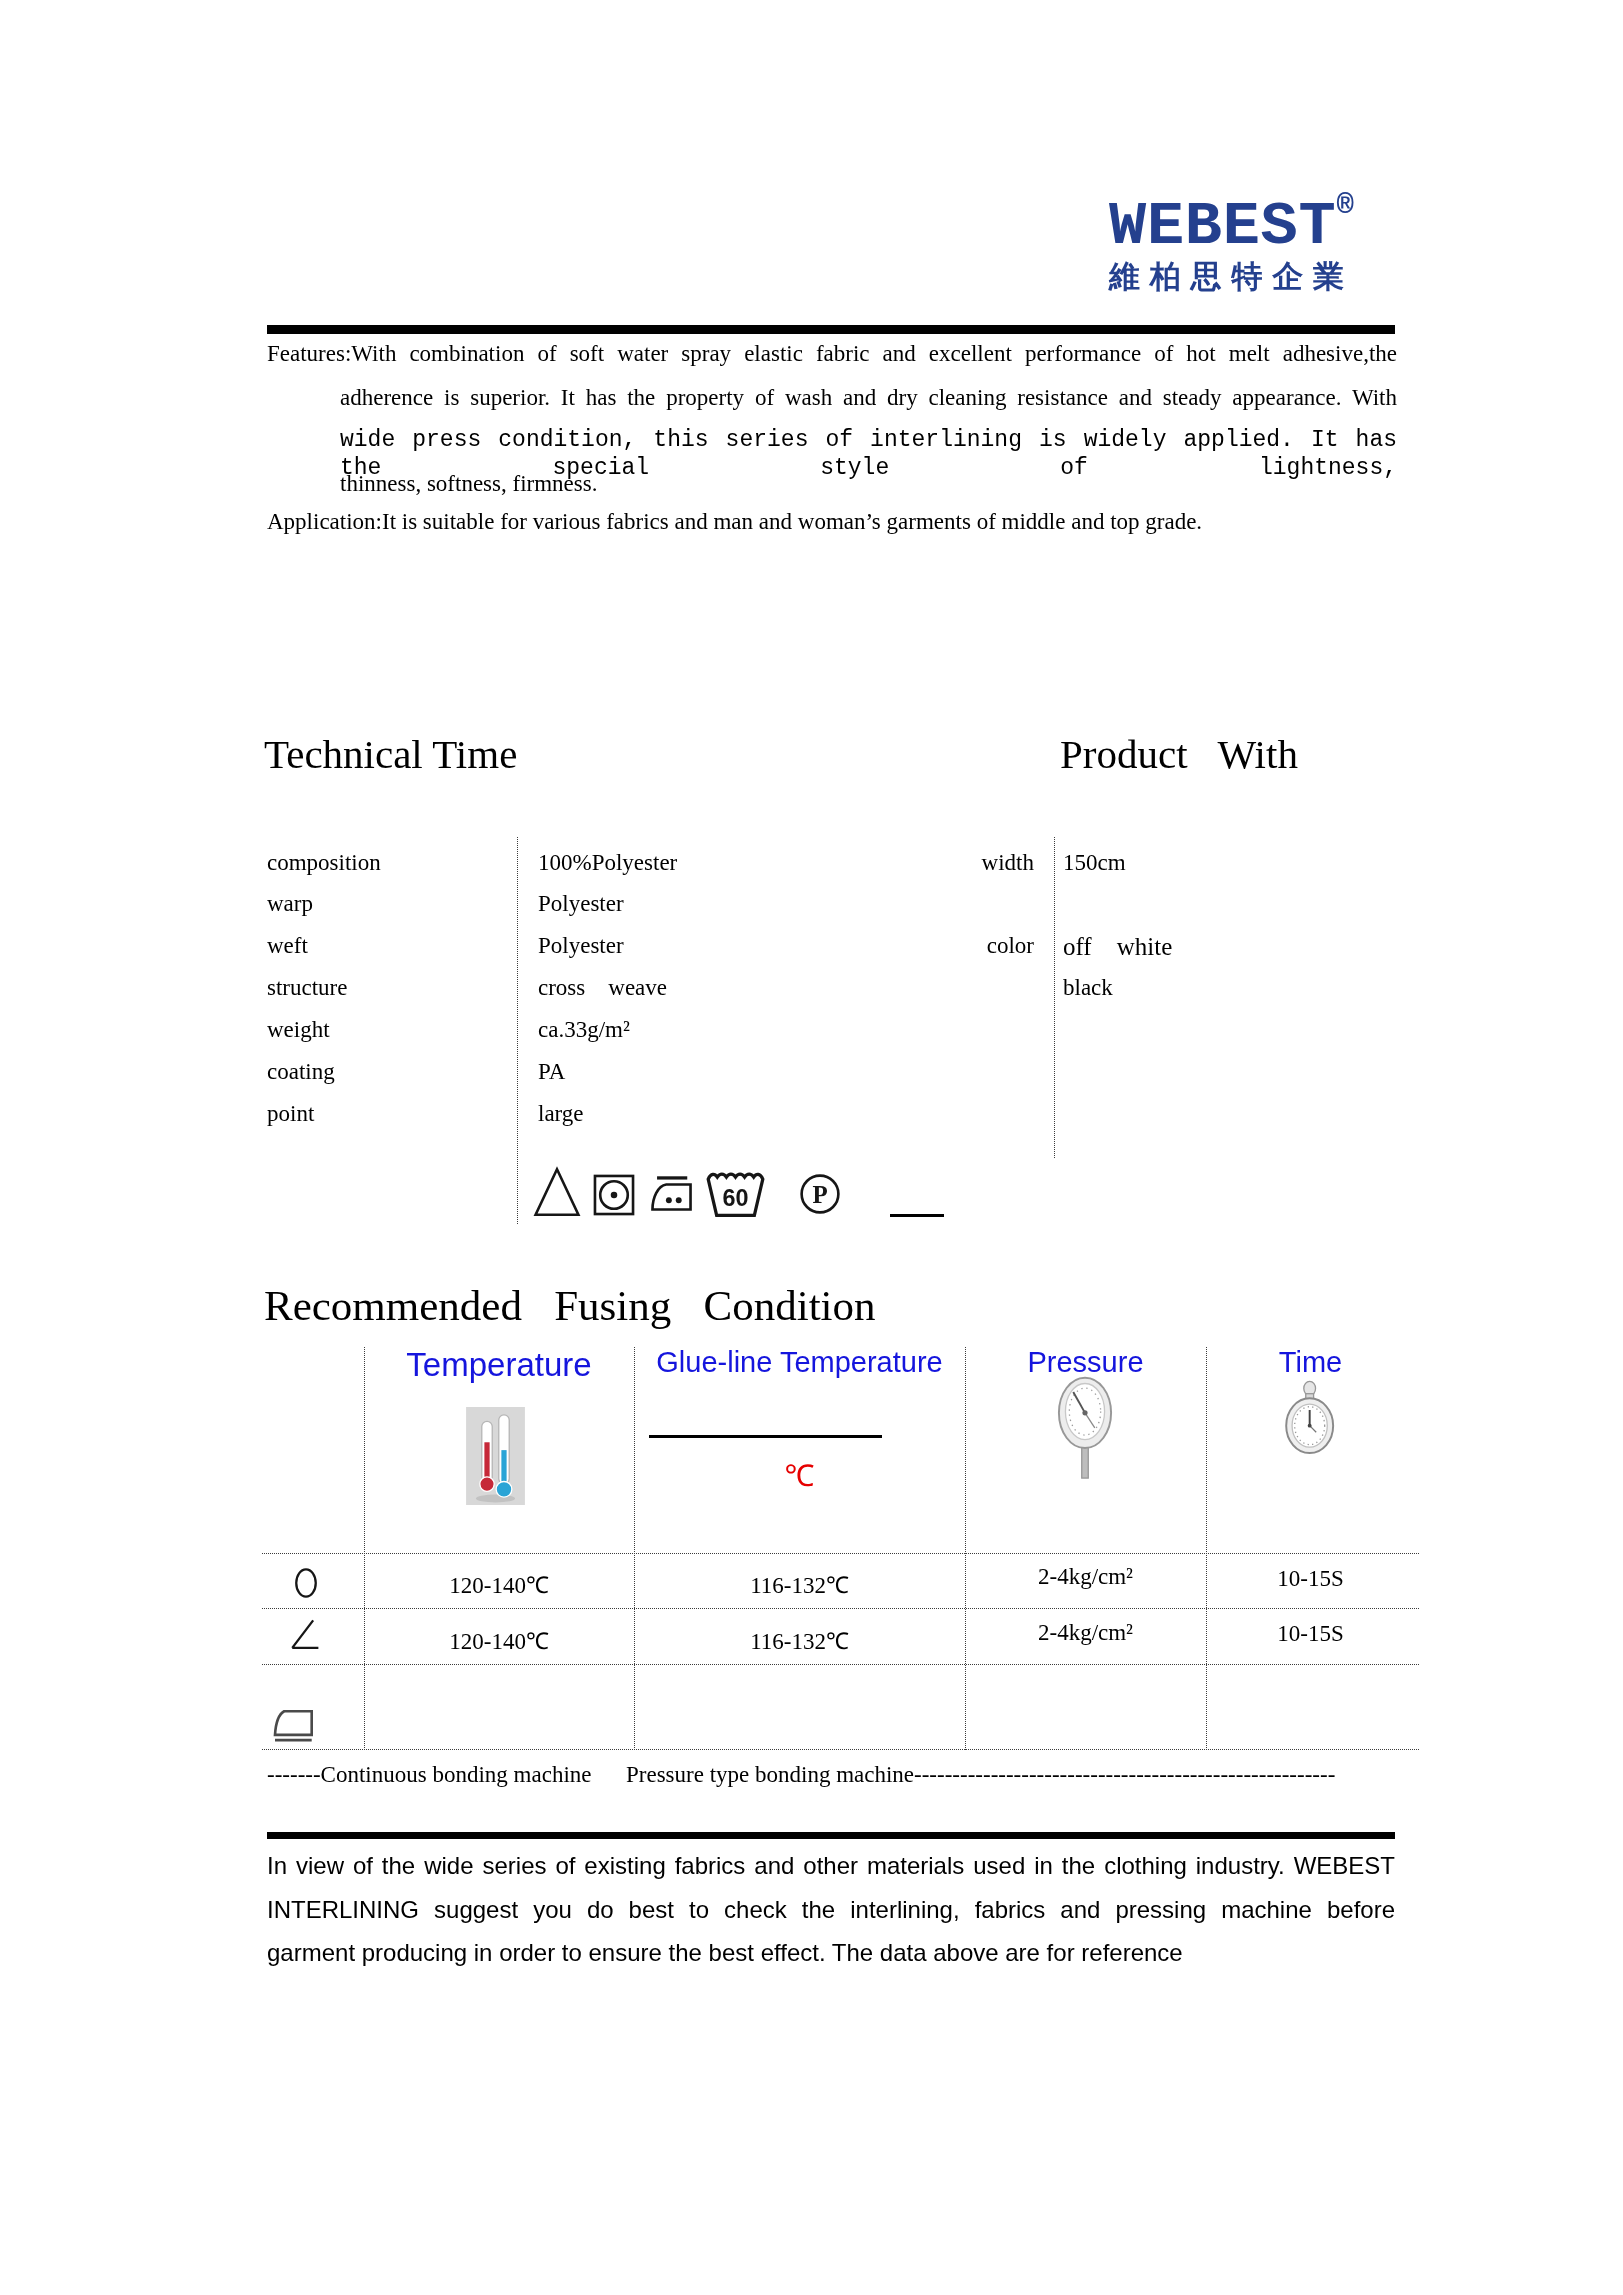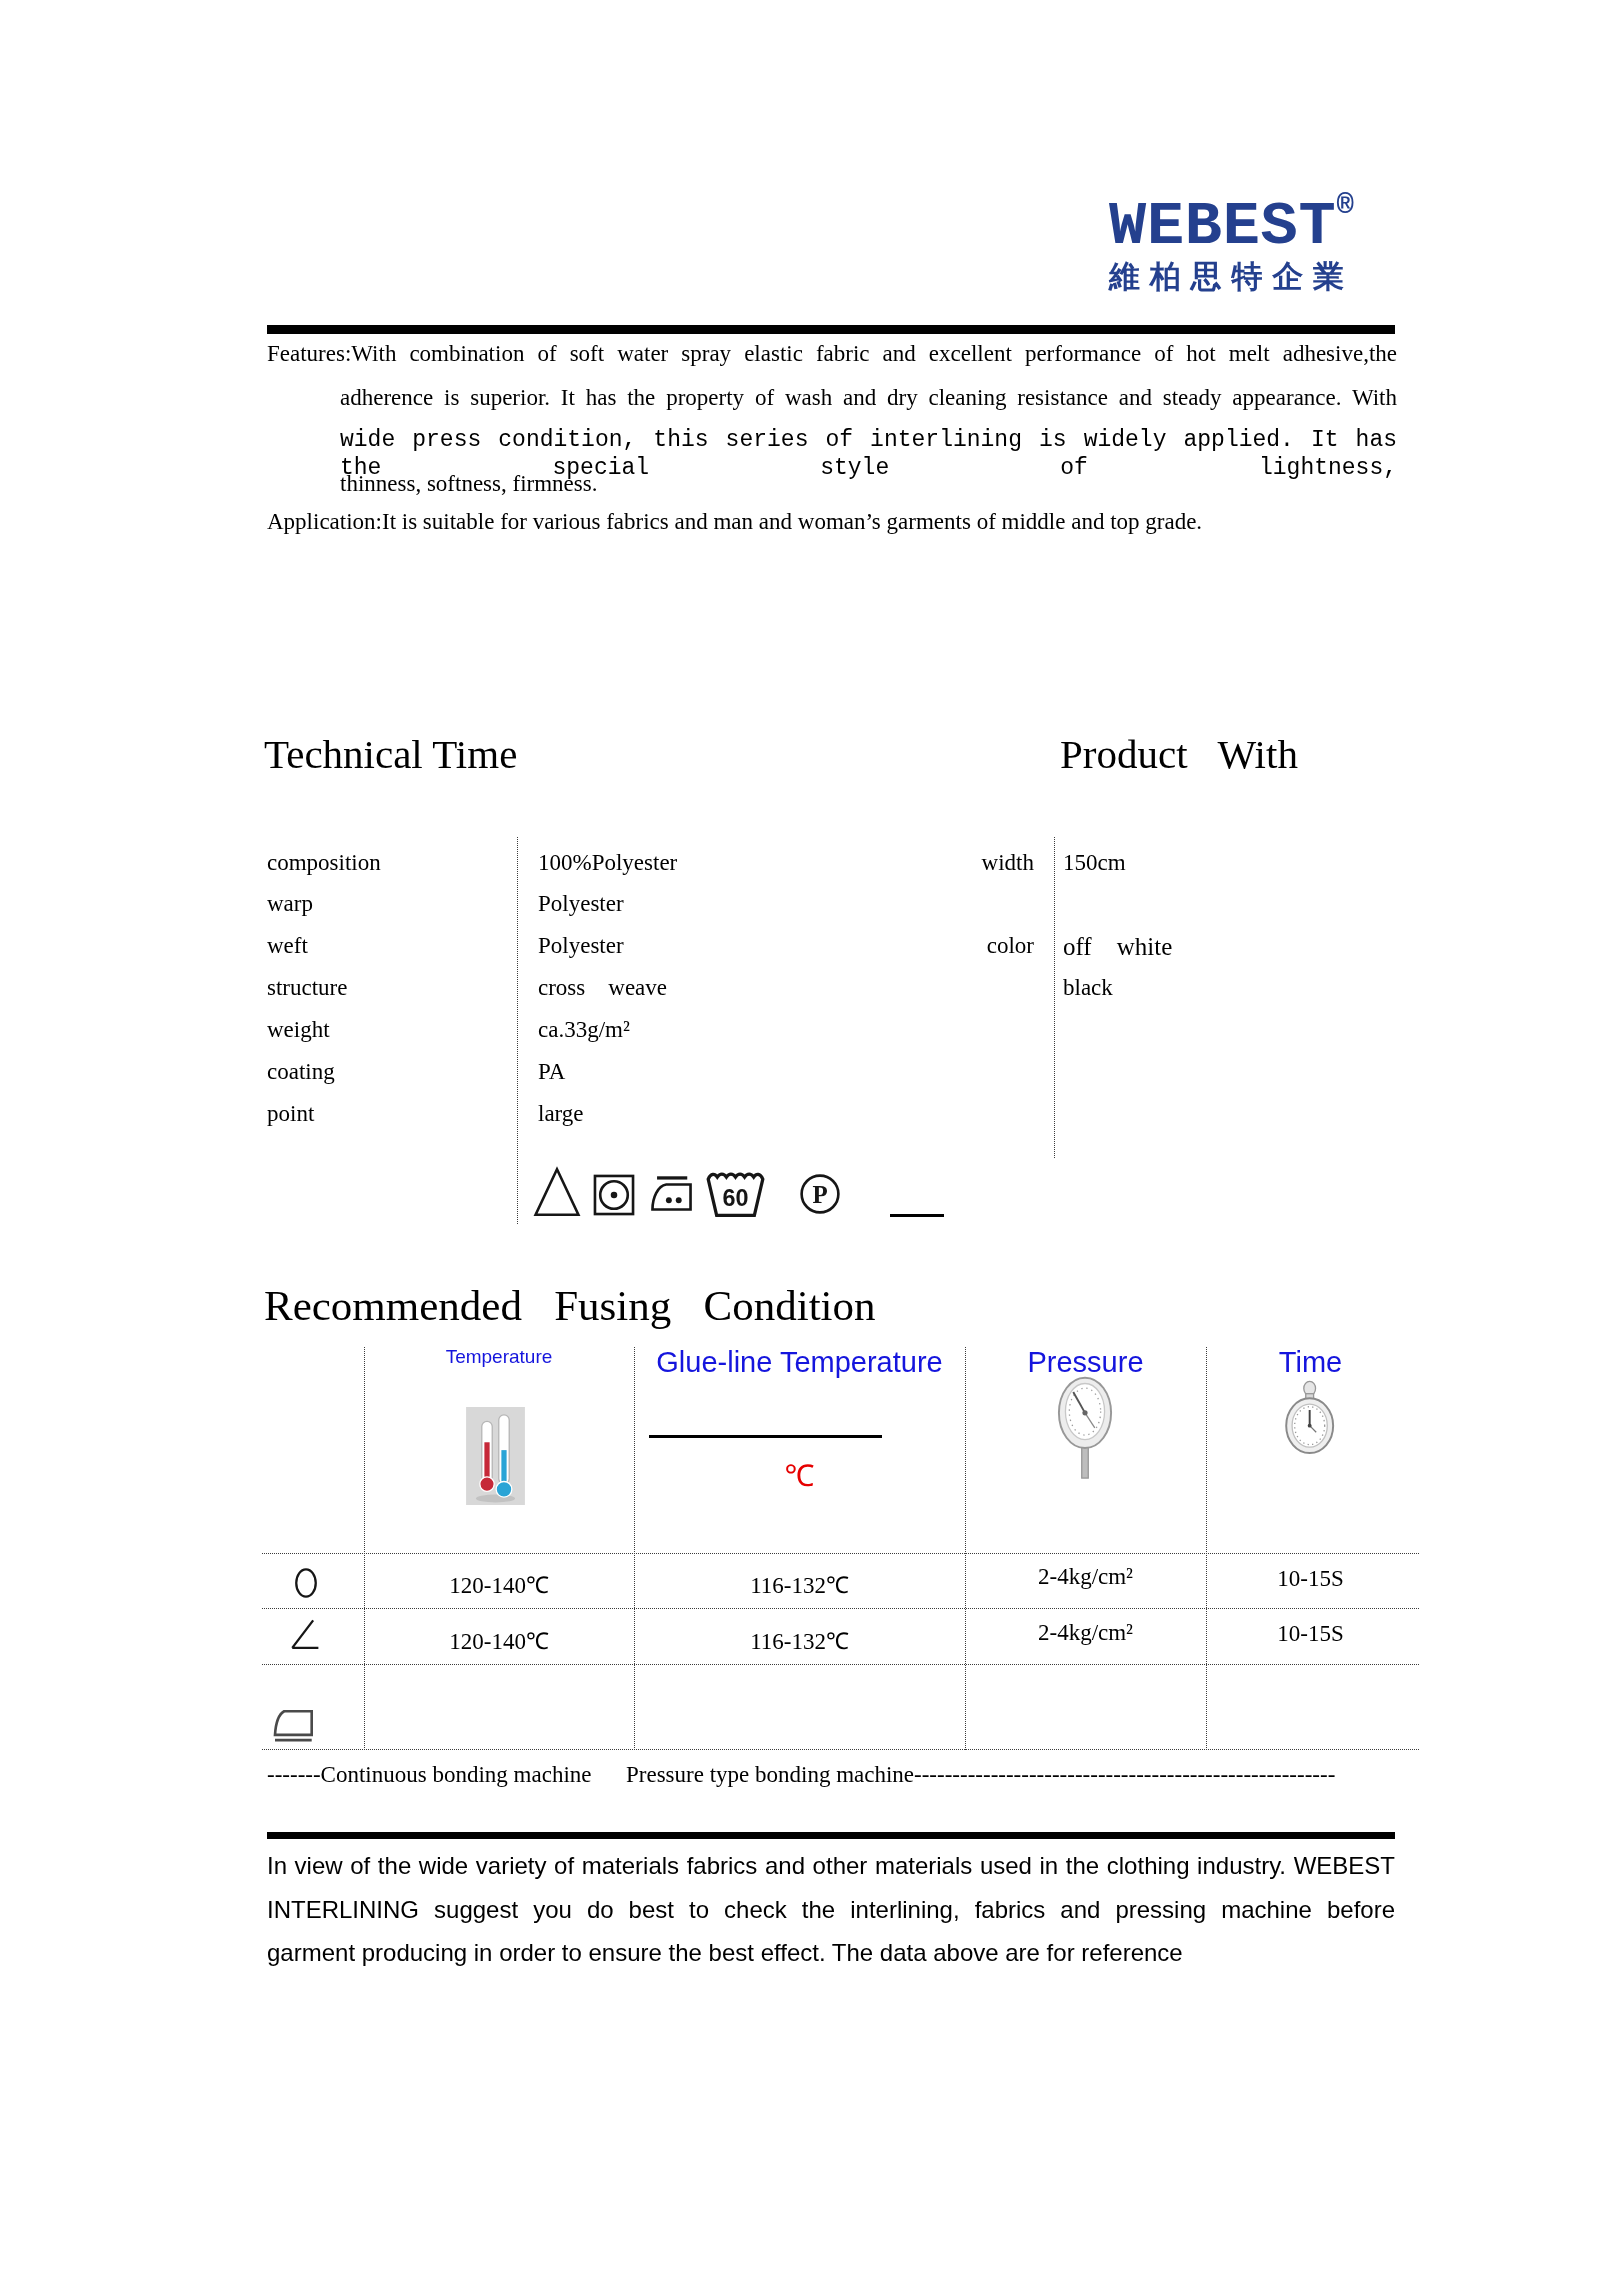--- a/index.html
+++ b/index.html
@@ -110,21 +110,21 @@
   <div class="abs vdot" style="left:364px;top:1347px;height:403px;"></div>
   <div class="abs vdot" style="left:634px;top:1347px;height:403px;"></div>
   <div class="abs vdot" style="left:965px;top:1347px;height:403px;"></div>
   <div class="abs vdot" style="left:1206px;top:1347px;height:403px;"></div>
 
   <div class="abs hdot" style="left:262px;top:1553px;width:1157px;"></div>
   <div class="abs hdot" style="left:262px;top:1608px;width:1157px;"></div>
   <div class="abs hdot" style="left:262px;top:1664px;width:1157px;"></div>
   <div class="abs hdot" style="left:262px;top:1749px;width:1157px;"></div>
 
-  <div class="abs sans blue c" style="left:364px;top:1346px;width:270px;font-size:19px;">Temperature</div>
+  <div class="abs sans blue c" style="left:364px;top:1346px;width:270px;font-size:33px;">Temperature</div>
   <div class="abs sans blue c" style="left:634px;top:1346px;width:331px;font-size:29px;">Glue-line Temperature</div>
   <div class="abs sans blue c" style="left:965px;top:1346px;width:241px;font-size:29px;">Pressure</div>
   <div class="abs sans blue c" style="left:1206px;top:1346px;width:209px;font-size:29px;">Time</div>
 
   <div class="abs" style="left:466px;top:1407px;">
     <svg width="59" height="98" viewBox="0 0 90 150">
       <rect x="0" y="0" width="90" height="150" fill="#d8d8d8"></rect>
       <ellipse cx="45" cy="140" rx="30" ry="6" fill="#c2c2c2"></ellipse>
       <rect x="24" y="22" width="16" height="94" rx="8" fill="#ffffff" stroke="#b5b5b5" stroke-width="2"></rect>
       <rect x="28" y="54" width="8" height="58" fill="#c62838"></rect>
@@ -183,18 +183,18 @@
   <div class="abs" style="left:271px;top:1706px;">
     <svg width="46" height="38" viewBox="0 0 70 58">
       <path d="M20 8 H62 V44 H6 C7 28 11 13 20 8 Z" fill="none" stroke="#4a4a4a" stroke-width="4"></path>
       <path d="M6 52 H62" stroke="#4a4a4a" stroke-width="4"></path>
     </svg>
   </div>
 
   <div class="abs serif pre" style="left:267px;top:1762px;font-size:23px;">-------Continuous bonding machine      Pressure type bonding machine-------------------------------------------------------</div>
 
   <div class="abs rule" style="left:267px;top:1832px;width:1128px;height:7.2px;"></div>
-  <div class="abs sans jl" style="left:267px;top:1852px;width:1128px;font-size:24px;line-height:1.2;">In view of the wide variety of materials fabrics and other materials used in the clothing industry. WEBEST</div>
+  <div class="abs sans jl" style="left:267px;top:1852px;width:1128px;font-size:24px;line-height:1.2;">In view of the wide series of existing fabrics and other materials used in the clothing industry. WEBEST</div>
   <div class="abs sans jl" style="left:267px;top:1896px;width:1128px;font-size:24px;line-height:1.2;">INTERLINING suggest you do best to check the interlining, fabrics and pressing machine before</div>
   <div class="abs sans" style="left:267px;top:1939px;font-size:24px;line-height:1.2;">garment producing in order to ensure the best effect. The data above are for reference</div>
 
 </div>
 
 
 </body></html>

